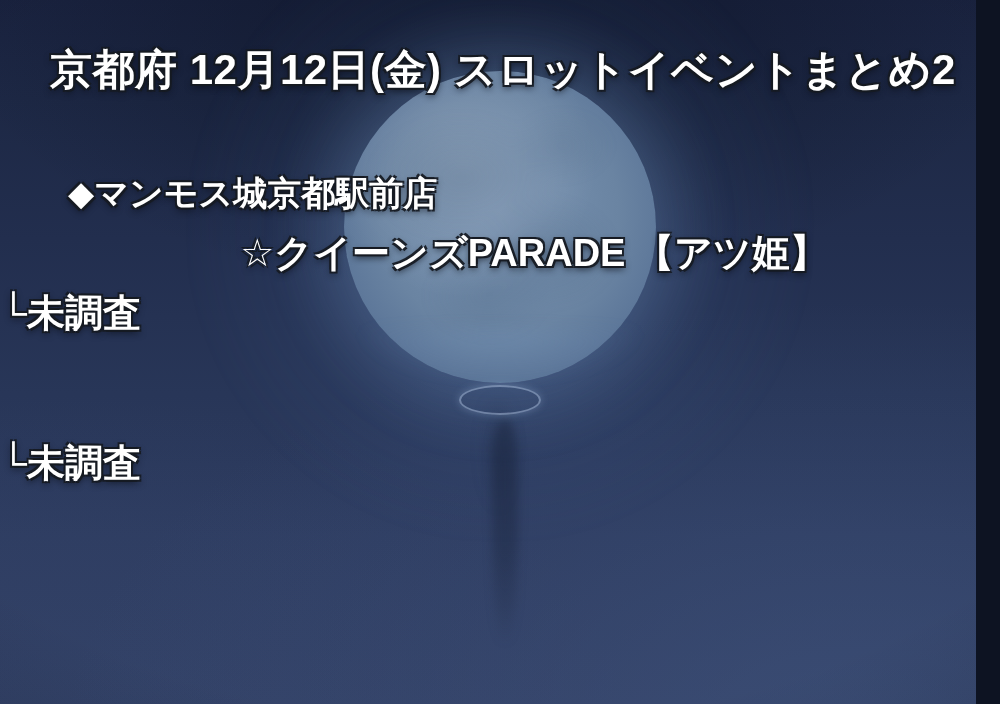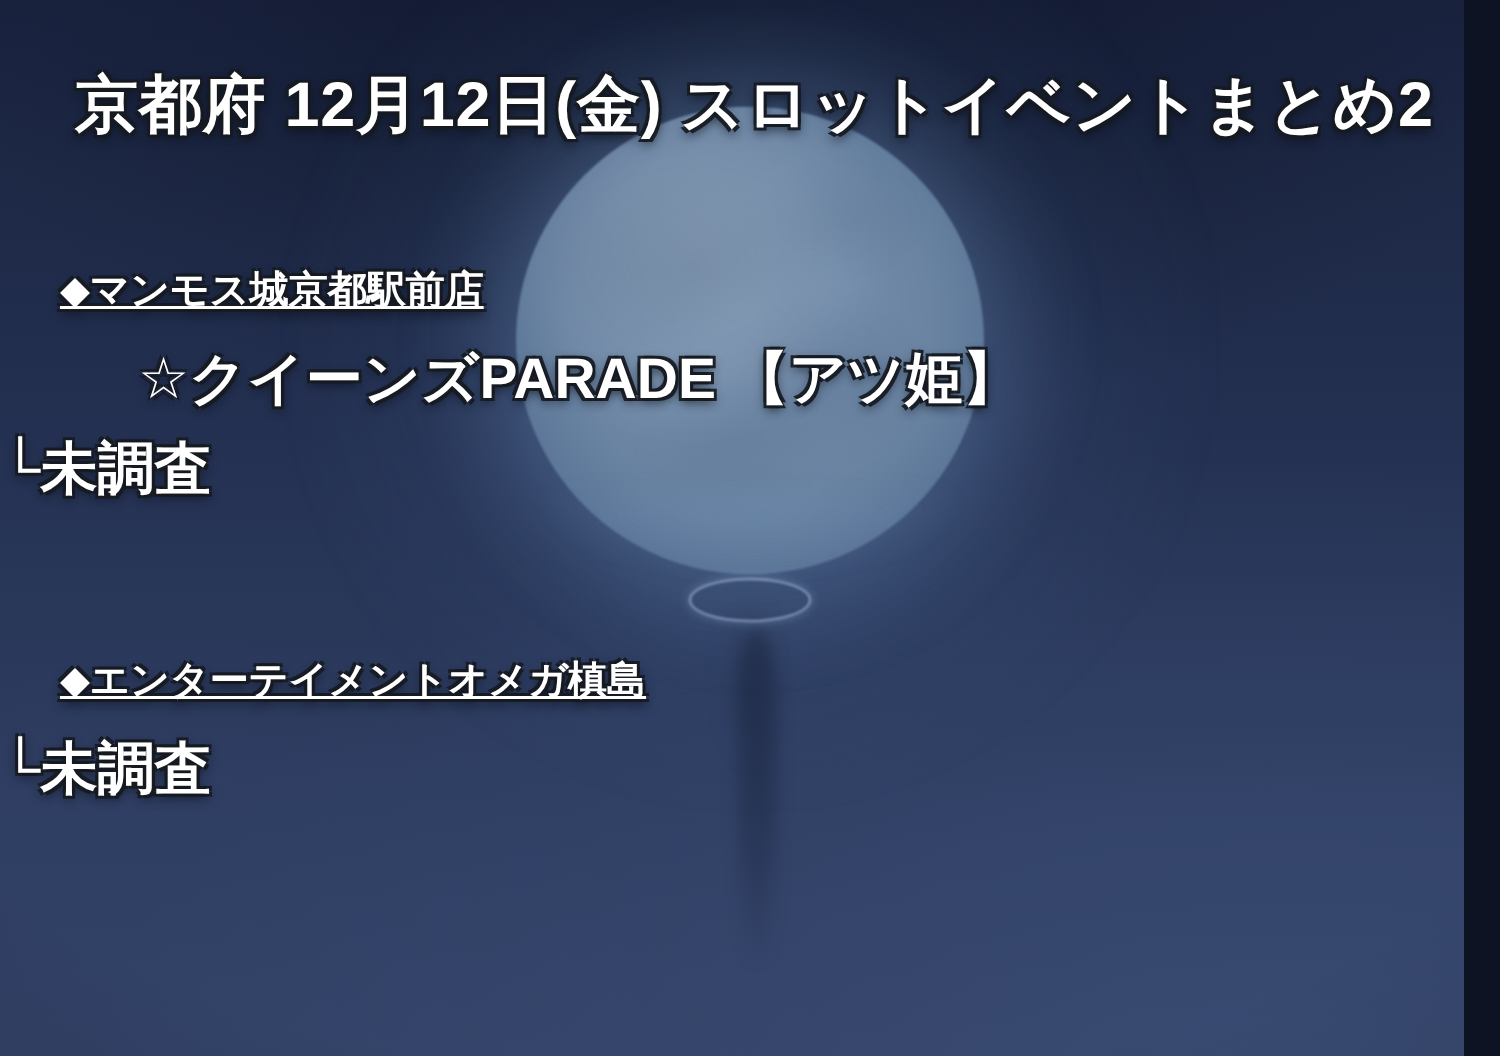--- a/index.html
+++ b/index.html
@@ -190,31 +190,31 @@
     white-space: nowrap;
     text-shadow:
       2px 2px 0 rgba(22,26,34,0.92),
       -2px 2px 0 rgba(22,26,34,0.92),
       2px -2px 0 rgba(22,26,34,0.92),
       -2px -2px 0 rgba(22,26,34,0.92),
       0 3px 7px rgba(10,14,24,0.85);
   }
 
   .line-shop {
-    margin-left: 40px;
-    font-size: 26px;
+    margin-left: 68px;
+    font-size: 34px;
     line-height: 50px;
-    text-decoration: underline;
   }
 
   .line-event {
     margin-left: 92px;
     margin-top: 10px;
     font-size: 38px;
     line-height: 50px;
+    text-align: center;
   }
 
   .line-note {
     margin-top: 10px;
     font-size: 38px;
     line-height: 50px;
   }
 </style>
 </head>
 <body>
@@ -237,18 +237,17 @@
 
     <div class="poster-title">京都府 12月12日(金) スロットイベントまとめ2</div>
 
     <div class="block block-venue">
       <div class="line line-shop">◆マンモス城京都駅前店</div>
       <div class="line line-event">☆クイーンズPARADE 【アツ姫】</div>
       <div class="line line-note">└未調査</div>
     </div>
 
     <div class="block block-venue-2">
-      <div class="line line-shop">◆エンターテイメントオメガ槙島</div>
       <div class="line line-note">└未調査</div>
     </div>
 
   </div>
 </div>
 
 </body></html>

